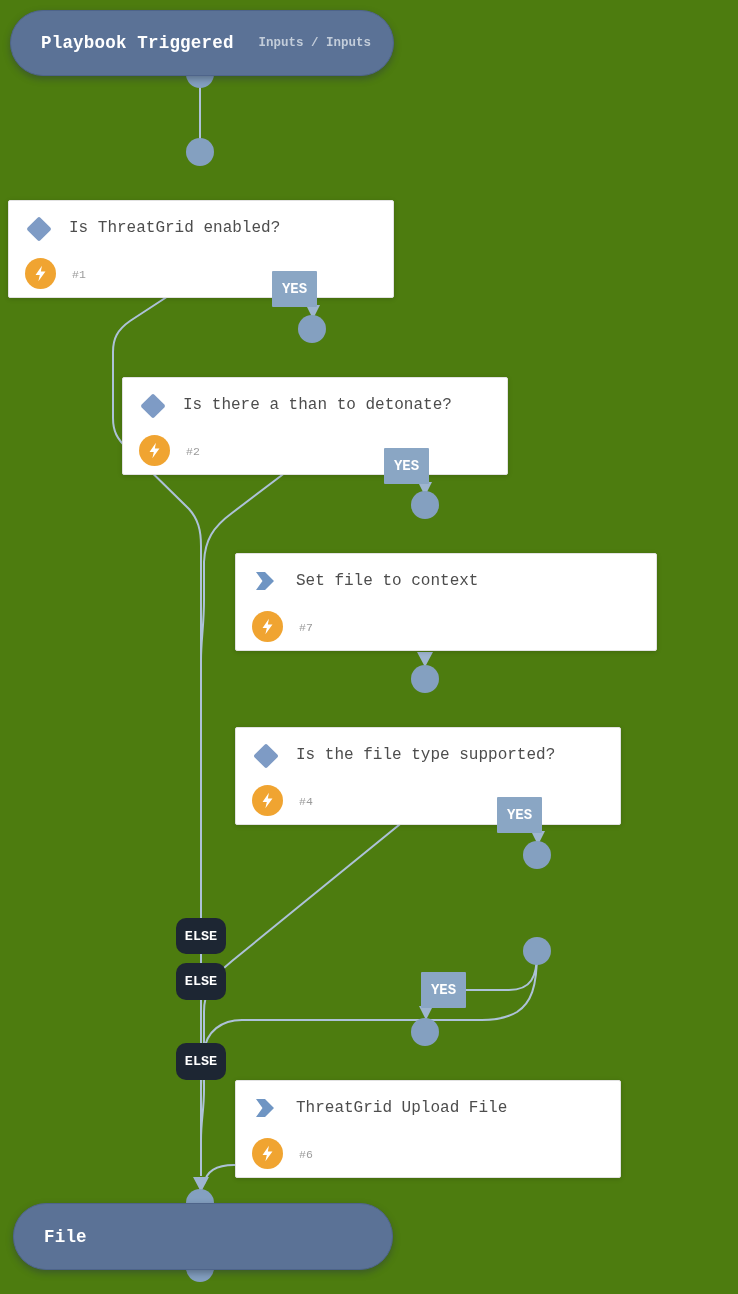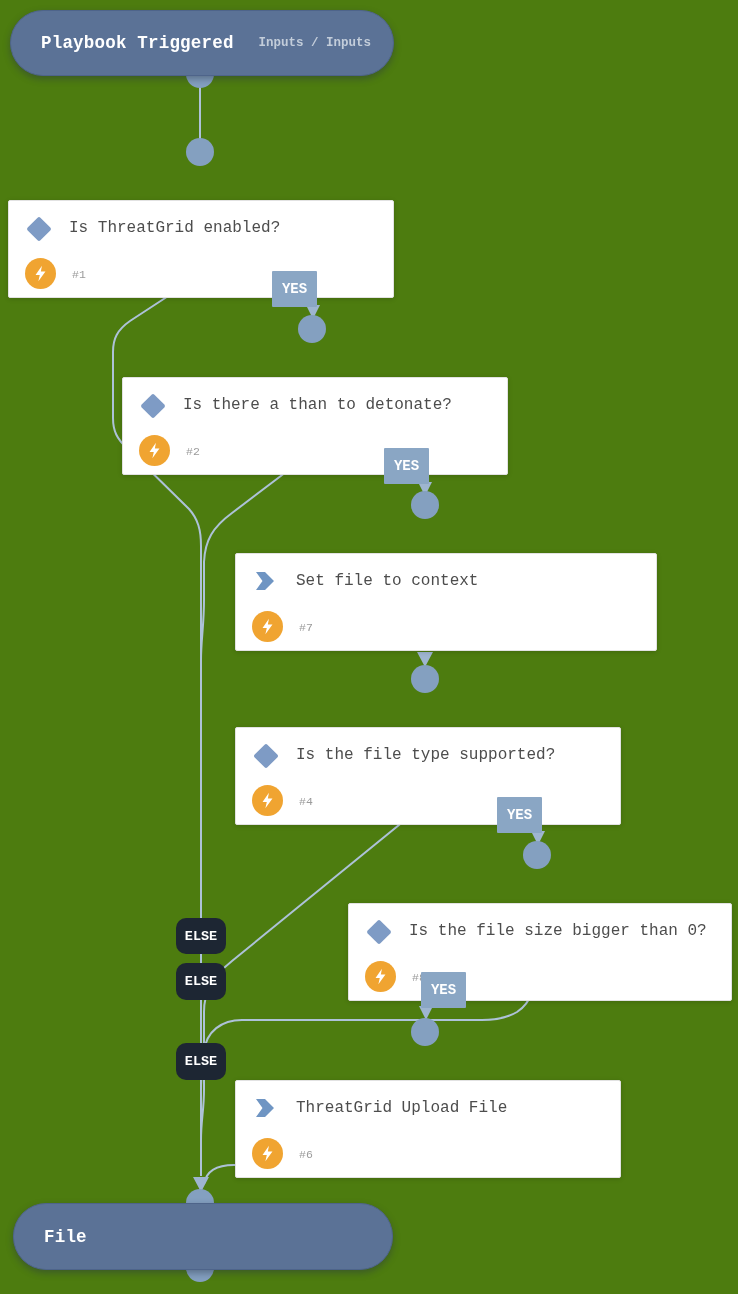--- a/index.html
+++ b/index.html
@@ -149,32 +149,20 @@
       </span>
     <span class="title">Is the file type supported?</span>
     <span class="bolt-badge">
       <svg width="17" height="17" viewBox="0 0 24 24">
           <polygon fill="#ffffff" points="14,1 5,14 11,14 9,23 19,9 12.5,9"></polygon>
         </svg>
     </span>
     <span class="num">#4</span>
   </div>
 
-  <div class="node" style="left:348px;top:855px;width:382px;height:96px;">
-    <span class="icon-slot">
-        <span class="diamond"></span>
-      </span>
-    <span class="title">Is the file size bigger than 0?</span>
-    <span class="bolt-badge">
-      <svg width="17" height="17" viewBox="0 0 24 24">
-          <polygon fill="#ffffff" points="14,1 5,14 11,14 9,23 19,9 12.5,9"></polygon>
-        </svg>
-    </span>
-    <span class="num">#8</span>
-  </div>
 
   <div class="node" style="left:235px;top:1032px;width:384px;height:96px;">
     <span class="icon-slot">
       <svg width="24" height="24" viewBox="0 0 24 24">
           <polygon fill="#6f95c3" points="3,3 12,3 21,12 12,21 3,21 9.5,12"></polygon>
         </svg>
     </span>
     <span class="title">ThreatGrid Upload File</span>
     <span class="bolt-badge">
       <svg width="17" height="17" viewBox="0 0 24 24">

